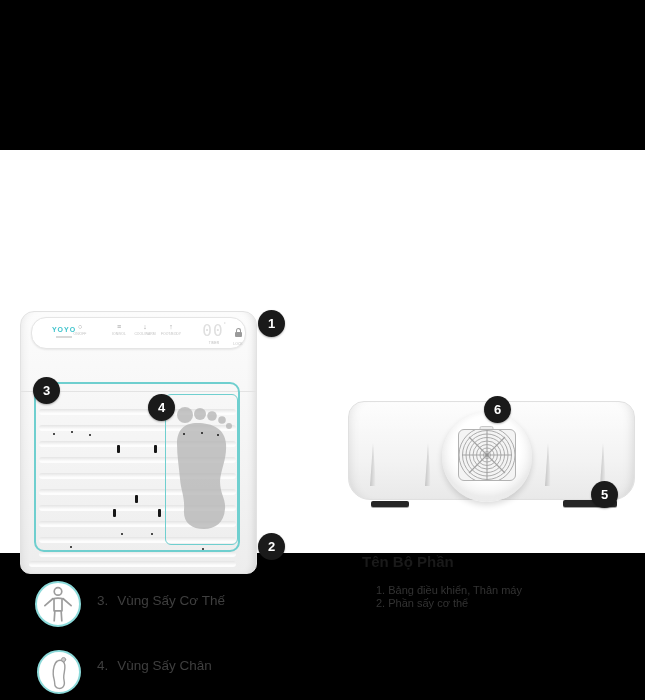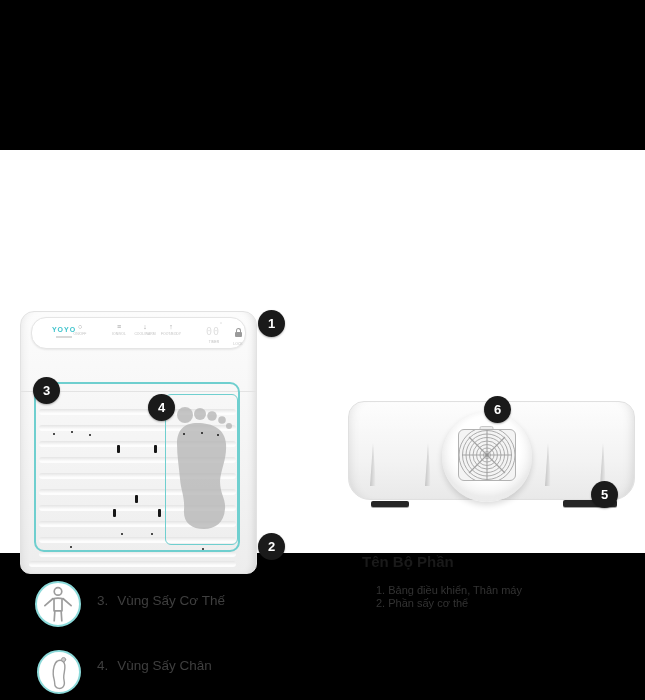--- a/index.html
+++ b/index.html
@@ -16,21 +16,21 @@
   .control-panel{position:absolute;left:10px;top:5px;width:213px;height:30px;background:#fff;
     border:1px solid #e5e5e5;border-radius:15px;box-shadow:0 1px 2px rgba(0,0,0,.08);}
   .brand{position:absolute;left:12px;top:8px;width:40px;text-align:center;
     font-size:7px;font-weight:bold;letter-spacing:1px;color:#3fc3cc;}
   .brand-sub{position:absolute;left:24px;top:18px;width:16px;height:2px;background:#d9d9d9;}
   .p-btn{position:absolute;top:4px;width:30px;text-align:center;}
   .p-icon{display:block;font-size:7px;line-height:9px;color:#9a9a9a;}
   .p-label{display:block;font-size:4px;line-height:5px;color:#c2c2c2;white-space:nowrap;
     transform:scale(.85);transform-origin:center;}
   .p-display{position:absolute;left:165px;top:3px;width:34px;text-align:center;}
-  .digits{font-size:10px;font-weight:normal;letter-spacing:1px;color:#dfdfdf;
+  .digits{font-size:16px;font-weight:normal;letter-spacing:1px;color:#dfdfdf;
     font-family:"DejaVu Sans Mono",monospace;}
   .degree{font-size:5px;color:#cfcfcf;vertical-align:top;}
   .p-lock{position:absolute;left:198px;top:5px;width:16px;text-align:center;}
   .lock-glyph{display:inline-block;position:relative;width:7px;height:5px;background:#9a9a9a;
     border-radius:1px;margin-top:4px;}
   .lock-glyph::before{content:"";position:absolute;left:1px;top:-4px;width:3px;height:4px;
     border:1px solid #9a9a9a;border-bottom:none;border-radius:3px 3px 0 0;}
   .crease{position:absolute;left:0;top:79px;width:100%;height:1px;background:#e3e3e3;}
   .slat{position:absolute;left:18px;width:197px;height:6px;border-radius:3px;
     background:linear-gradient(180deg,#e4e4e4 0%,#fdfdfd 70%);}

